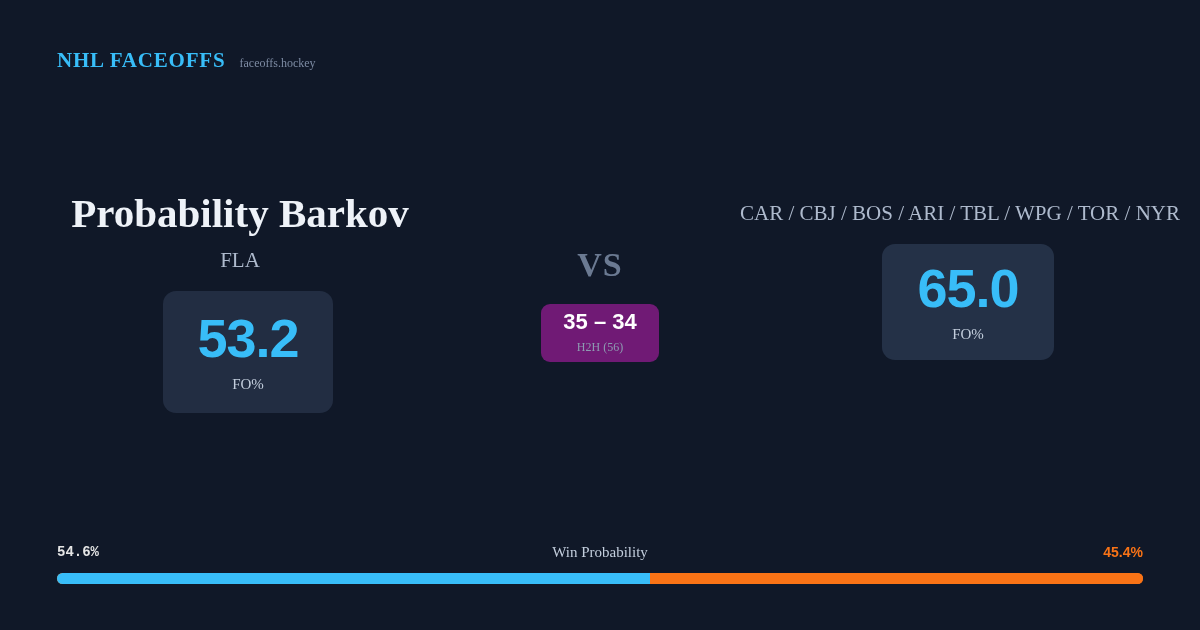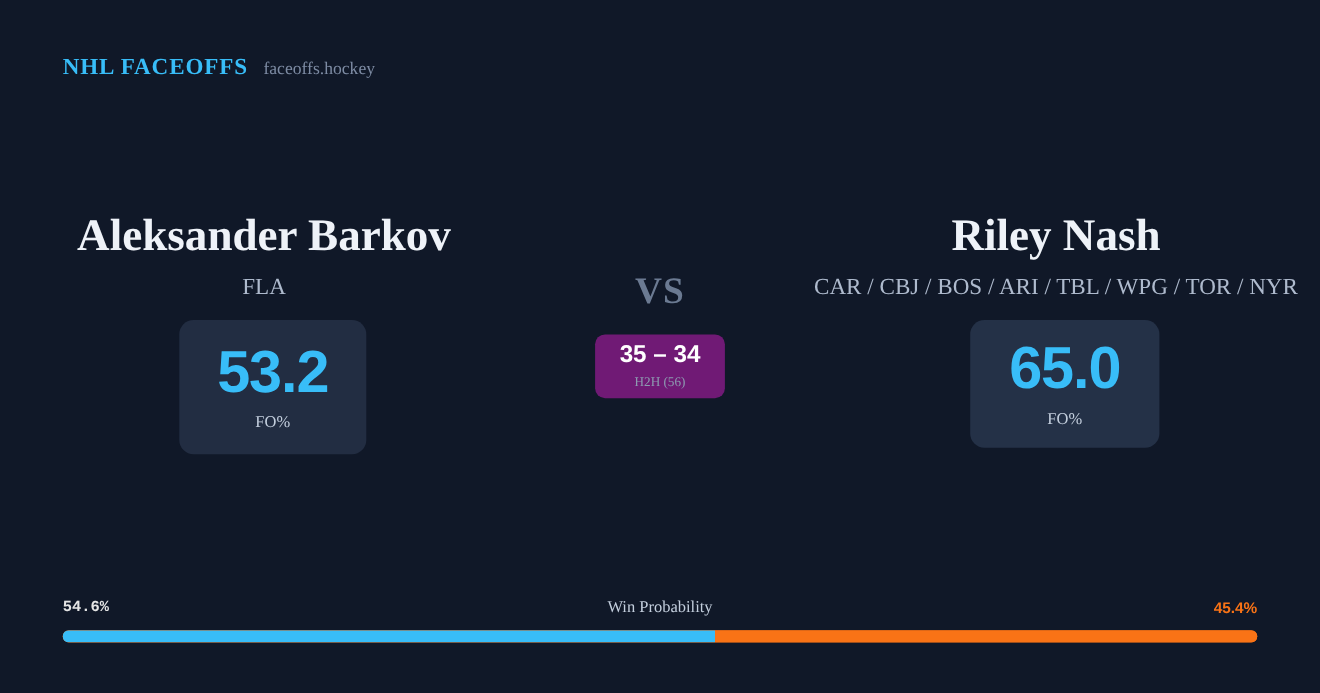--- a/index.html
+++ b/index.html
@@ -29,21 +29,21 @@
   .brand {
     font-family: "Liberation Serif", serif;
     font-weight: bold;
     font-size: 21px;
     letter-spacing: 0.8px;
     color: #38bdf8;
     white-space: nowrap;
   }
   .brand-sub {
     font-family: "Liberation Serif", serif;
-    font-size: 16px;
+    font-size: 12px;
     color: #7d8ba3;
     white-space: nowrap;
   }
 
   
   .matchup {
     position: absolute;
     left: 0;
     top: 190px;
     width: 1200px;
@@ -197,38 +197,37 @@
 <body>
 
 <div class="header">
   <span class="brand">NHL FACEOFFS</span>
   <span class="brand-sub">faceoffs.hockey</span>
 </div>
 
 <div class="matchup">
 
   <div class="player">
-    <div class="player-name">Aleksander Barkov</div>
+    <div class="player-name">Probability Barkov</div>
     <div class="player-teams">FLA</div>
     <div class="stat-card left">
       <div class="stat-value">53.2</div>
       <div class="stat-label">FO%</div>
     </div>
   </div>
 
   <div class="center">
     <div class="vs-label">VS</div>
     <div class="h2h-card">
       <div class="h2h-score">35 – 34</div>
       <div class="h2h-sub">H2H (56)</div>
     </div>
   </div>
 
   <div class="player">
-    <div class="player-name">Riley Nash</div>
     <div class="player-teams small-gap">CAR / CBJ / BOS / ARI / TBL / WPG / TOR / NYR</div>
     <div class="stat-card right">
       <div class="stat-value">65.0</div>
       <div class="stat-label">FO%</div>
     </div>
   </div>
 
 </div>
 
 <div class="winprob">

